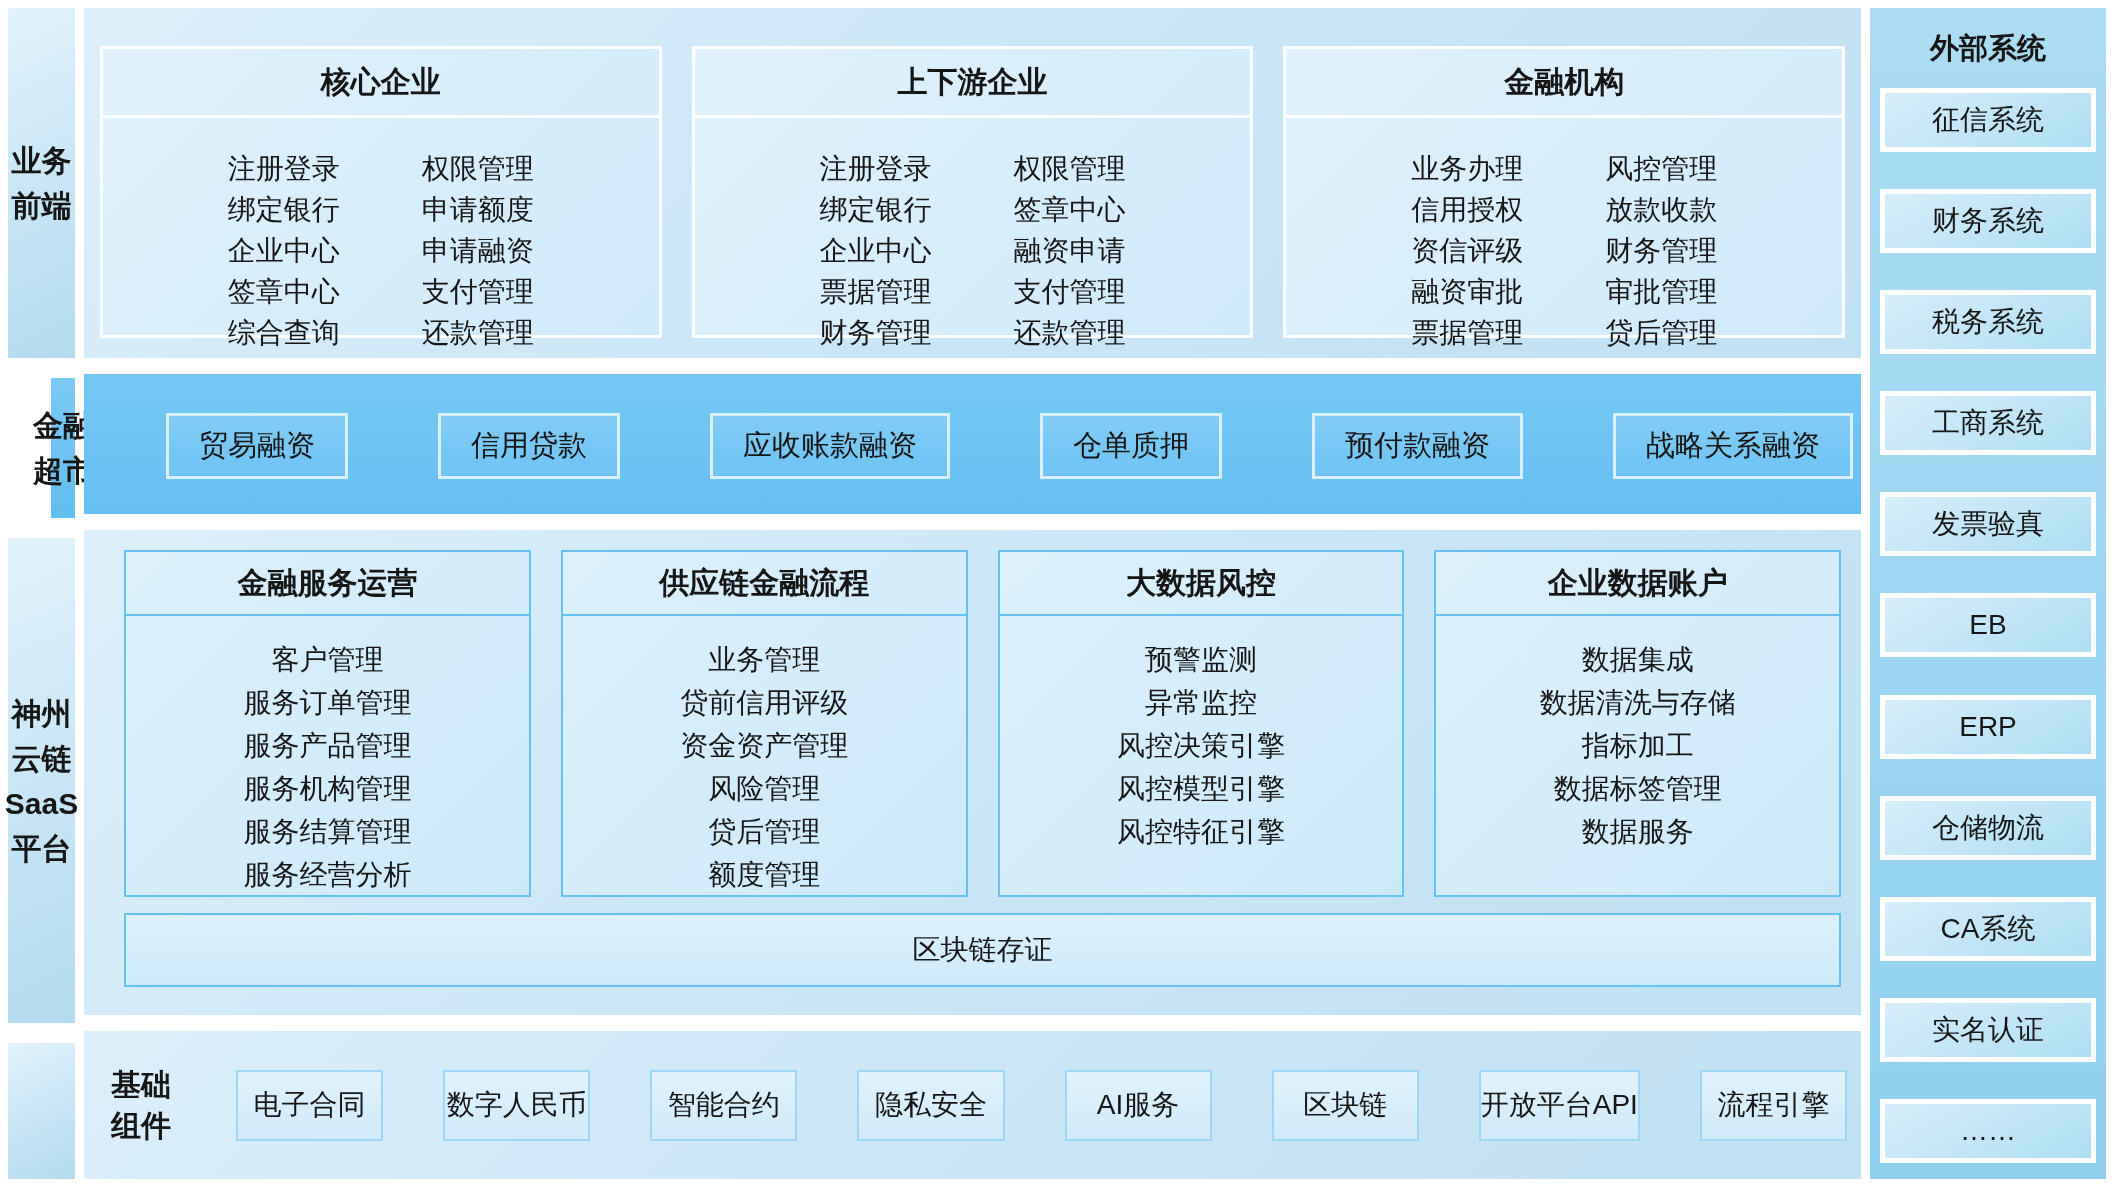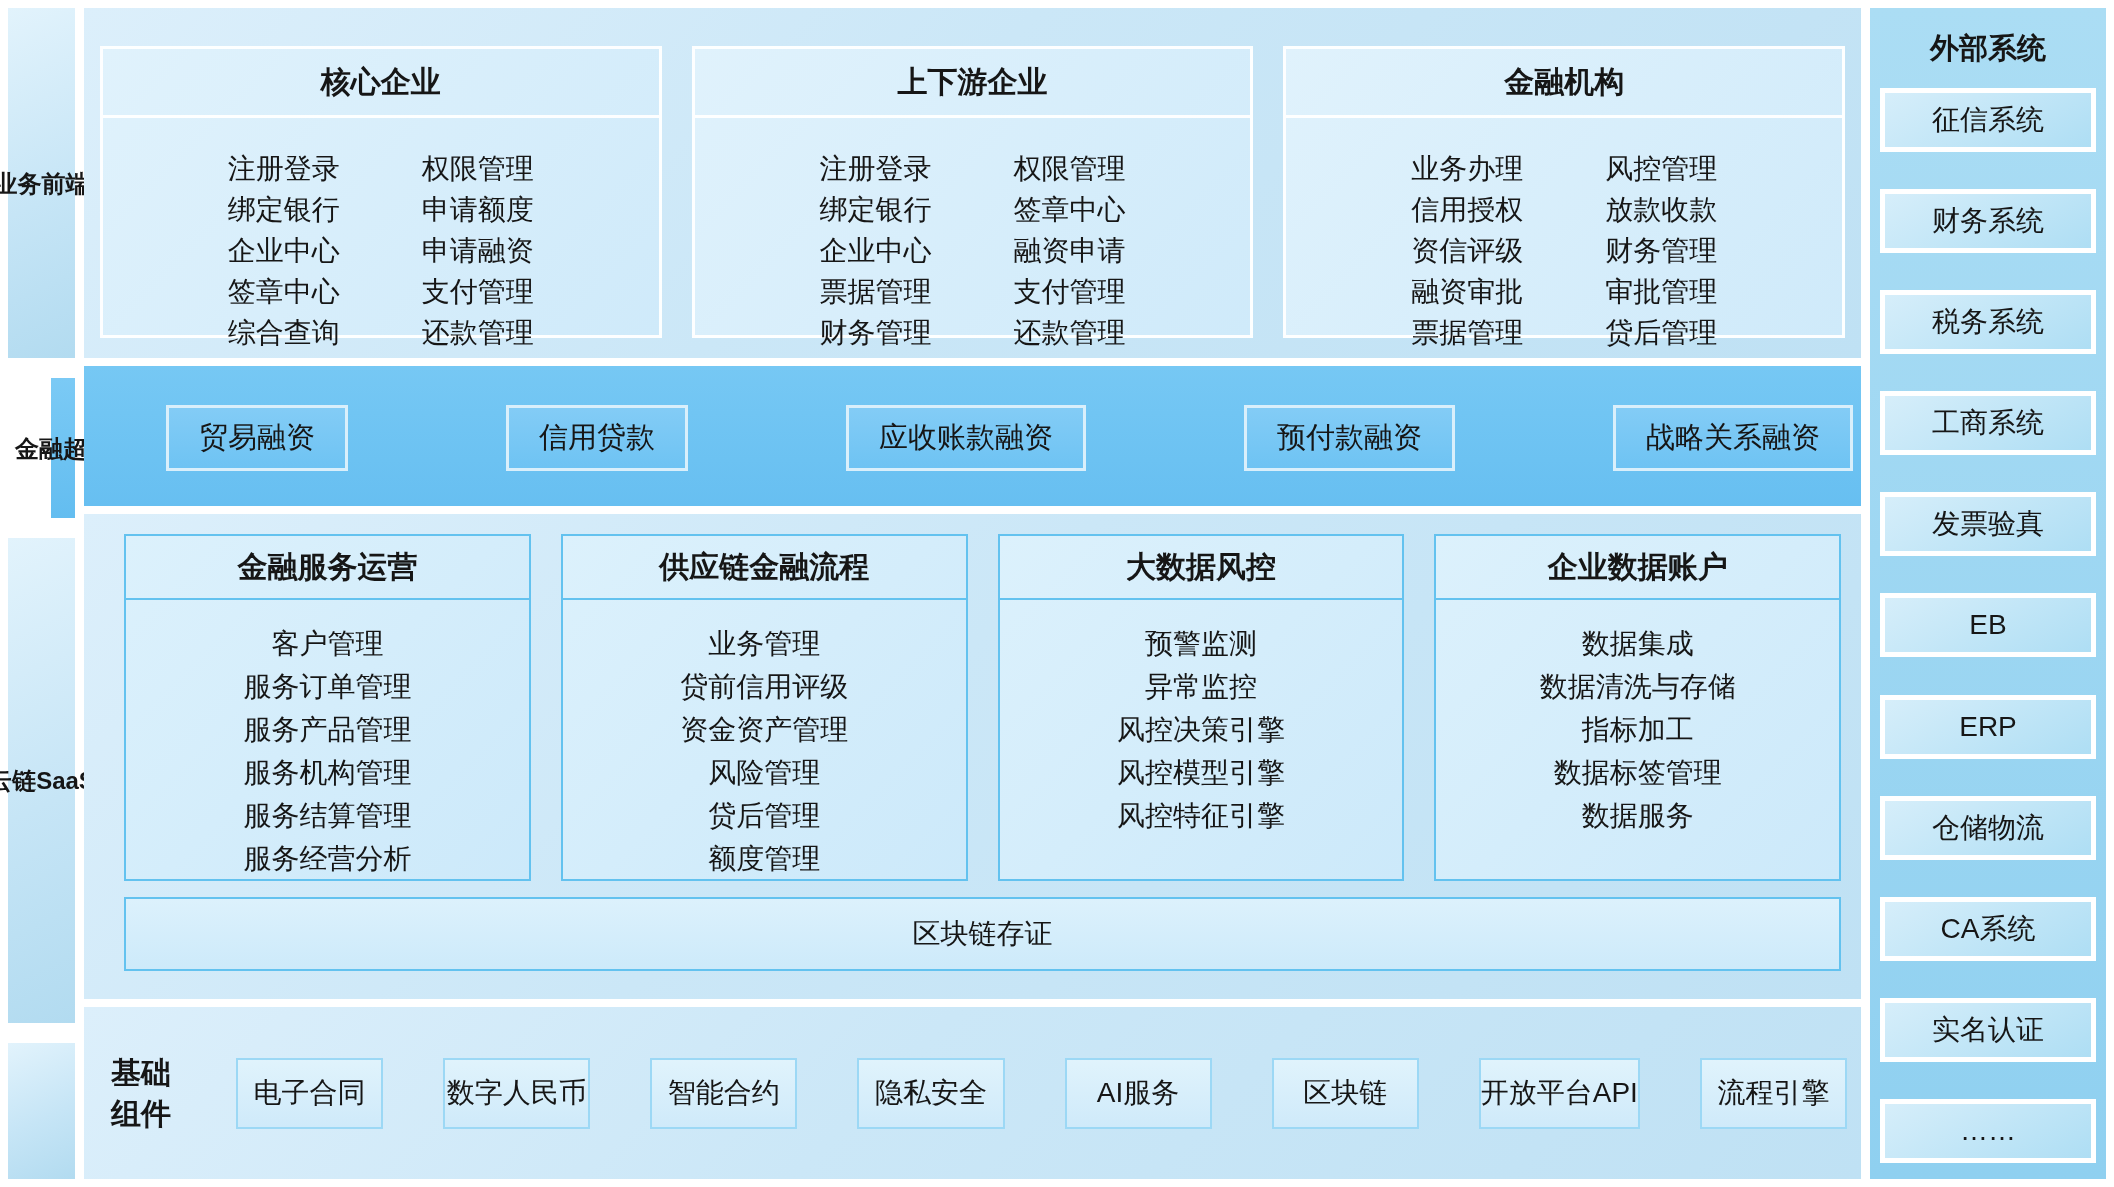--- a/index.html
+++ b/index.html
@@ -5,30 +5,30 @@
   html,body{margin:0;padding:0;background:#ffffff;}
   body{font-family:"Liberation Sans","DejaVu Sans",sans-serif;color:#161616;}
   .canvas{
     position:relative;width:2114px;height:1187px;background:#ffffff;
     box-sizing:border-box;padding:8px;display:flex;gap:9px;overflow:hidden;
   }
   
   .side-col{width:67px;flex:none;display:flex;flex-direction:column;gap:20px;}
   .strip{
     background:linear-gradient(155deg,#e2f3fc 0%,#c6e5f6 55%,#b2dbf0 100%);
-    display:flex;flex-direction:row;align-items:center;justify-content:center;
-    font-weight:bold;font-size:24px;line-height:45px;text-align:center;
+    display:flex;flex-direction:column;align-items:center;justify-content:center;
+    font-weight:bold;font-size:30px;line-height:45px;text-align:center;
   }
   .strip.h1{height:350px;}
   .strip.h2{height:140px;background:linear-gradient(180deg,#7bcaf5,#63bdf0);margin-left:43px;}
   .strip.h3{height:485px;}
   .strip.h4{flex:1;}
   .strip .label-line{white-space:nowrap;}
   
-  .main-col{flex:1;display:flex;flex-direction:column;gap:8px;min-width:0;}
+  .main-col{flex:1;display:flex;flex-direction:column;gap:16px;min-width:0;}
   .lightrow{background:linear-gradient(135deg,#dceffb 0%,#cbe7f7 45%,#bfe1f4 100%);}
   
   .row1{height:350px;box-sizing:border-box;display:flex;gap:30px;padding:38px 16px 20px 16px;}
   .fe-panel{
     flex:1;border:3px solid rgba(255,255,255,0.95);
     background:linear-gradient(135deg,#e0f2fc 0%,#cfeafa 100%);
     display:flex;flex-direction:column;box-sizing:border-box;
   }
   .fe-header{
     height:66px;flex:none;border-bottom:3px solid rgba(255,255,255,0.95);
@@ -182,20 +182,21 @@
               <div class="fe-item">贷后管理</div>
             </div>
           </div>
         </div>
       </div>
 
     <div class="row2" id="band-items">
         <div class="band-btn">贸易融资</div>
         <div class="band-btn">信用贷款</div>
         <div class="band-btn">应收账款融资</div>
+        <div class="band-btn">仓单质押</div>
         <div class="band-btn">预付款融资</div>
         <div class="band-btn">战略关系融资</div>
       </div>
 
     <div class="row3 lightrow">
       <div class="saas-panels" id="saas-panels">
           <div class="saas-panel">
             <div class="saas-header">金融服务运营</div>
             <div class="saas-body">
               <div class="saas-item">客户管理</div>

